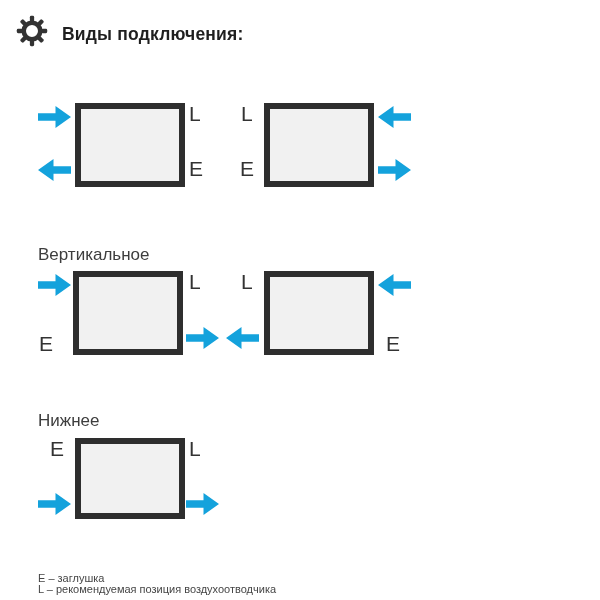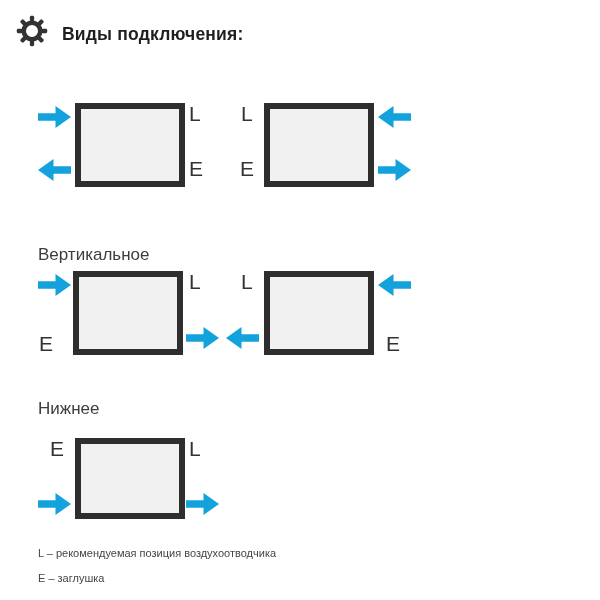--- a/index.html
+++ b/index.html
@@ -167,32 +167,32 @@
     </span>
   <span class="mark" style="left:241px; top:271px">L</span>
   <div class="box" style="left:264px; top:271px"></div>
   <span class="arrow left" style="left:378px; top:274px">
       <svg>
         <use href="#arrow-right"></use>
       </svg>
     </span>
   <span class="mark" style="left:386px; top:333px">E</span>
 
-  <div class="sec-label" style="top:399px">Нижнее</div>
+  <div class="sec-label" style="top:411px">Нижнее</div>
 
   <span class="mark" style="left:50px; top:438px">E</span>
   <div class="box" style="left:75px; top:438px; height:81px"></div>
   <span class="mark" style="left:189px; top:438px">L</span>
   <span class="arrow" style="left:38px; top:493px">
       <svg>
         <use href="#arrow-right"></use>
       </svg>
     </span>
   <span class="arrow" style="left:186px; top:493px">
       <svg>
         <use href="#arrow-right"></use>
       </svg>
     </span>
 
-  <div class="legend-line" style="top:546px">L – рекомендуемая позиция воздухоотводчика</div>
+  <div class="legend-line" style="top:582px">L – рекомендуемая позиция воздухоотводчика</div>
   <div class="legend-line" style="top:571px">E – заглушка</div>
 
 </div>
 
 </body></html>

